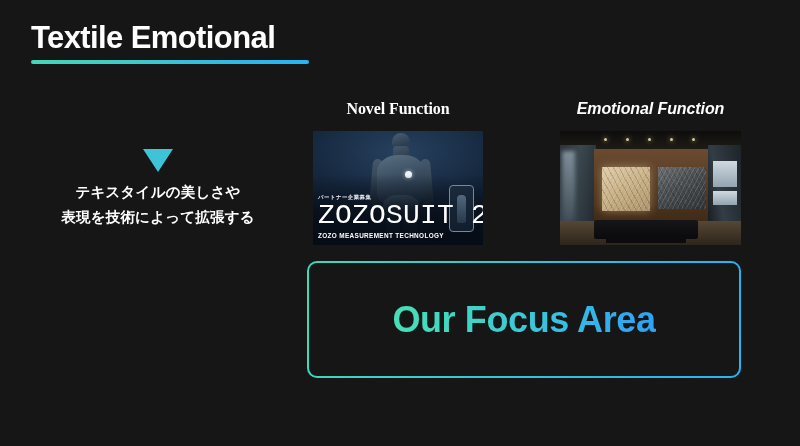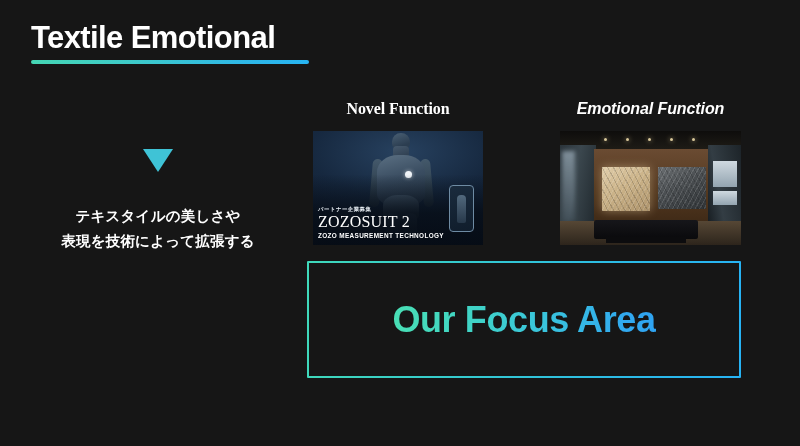--- a/index.html
+++ b/index.html
@@ -68,21 +68,21 @@
   }
   .down-triangle {
     width: 0;
     height: 0;
     border-left: 15px solid transparent;
     border-right: 15px solid transparent;
     border-top: 23px solid #3fc3d6;
   }
 
   .jp-block-2 {
-    margin-top: 32px;
+    margin-top: 8px;
     color: #ffffff;
     font-size: 14.5px;
     line-height: 1.75;
     font-weight: 600;
     letter-spacing: 0.2px;
     font-family: "DejaVu Sans", sans-serif;
   }
 
   
   .col-label {
@@ -197,26 +197,26 @@
     color: #e8eef4;
     font-size: 5.4px;
     letter-spacing: 0.5px;
     font-weight: 700;
     white-space: nowrap;
     font-family: "DejaVu Sans", sans-serif;
     margin-bottom: 1px;
   }
   .zozo-main {
     color: #ffffff;
-    font-size: 16px;
+    font-size: 28px;
     font-weight: 400;
     letter-spacing: 0.2px;
     line-height: 1;
     white-space: nowrap;
-    font-family: Liberation Serif, serif;
+    font-family: Liberation Mono, monospace;
   }
   .zozo-tag {
     color: #ffffff;
     font-size: 6.4px;
     font-weight: 700;
     letter-spacing: 0.35px;
     white-space: nowrap;
     margin-top: 2px;
     font-family: "Liberation Sans", sans-serif;
   }
@@ -337,21 +337,21 @@
 
   
   #focus-box {
     position: absolute;
     left: 307px;
     top: 261px;
     width: 434px;
     height: 117px;
     box-sizing: border-box;
     border: 2px solid transparent;
-    border-radius: 1px;
+    border-radius: 10px;
     background:
       linear-gradient(#161616, #161616) padding-box,
       linear-gradient(92deg, #3fd9bb 0%, #35cbce 35%, #2cbbe6 72%, #27b3f4 100%) border-box;
     display: flex;
     align-items: center;
     justify-content: center;
   }
   #focus-text {
     font-size: 36px;
     font-weight: 800;

